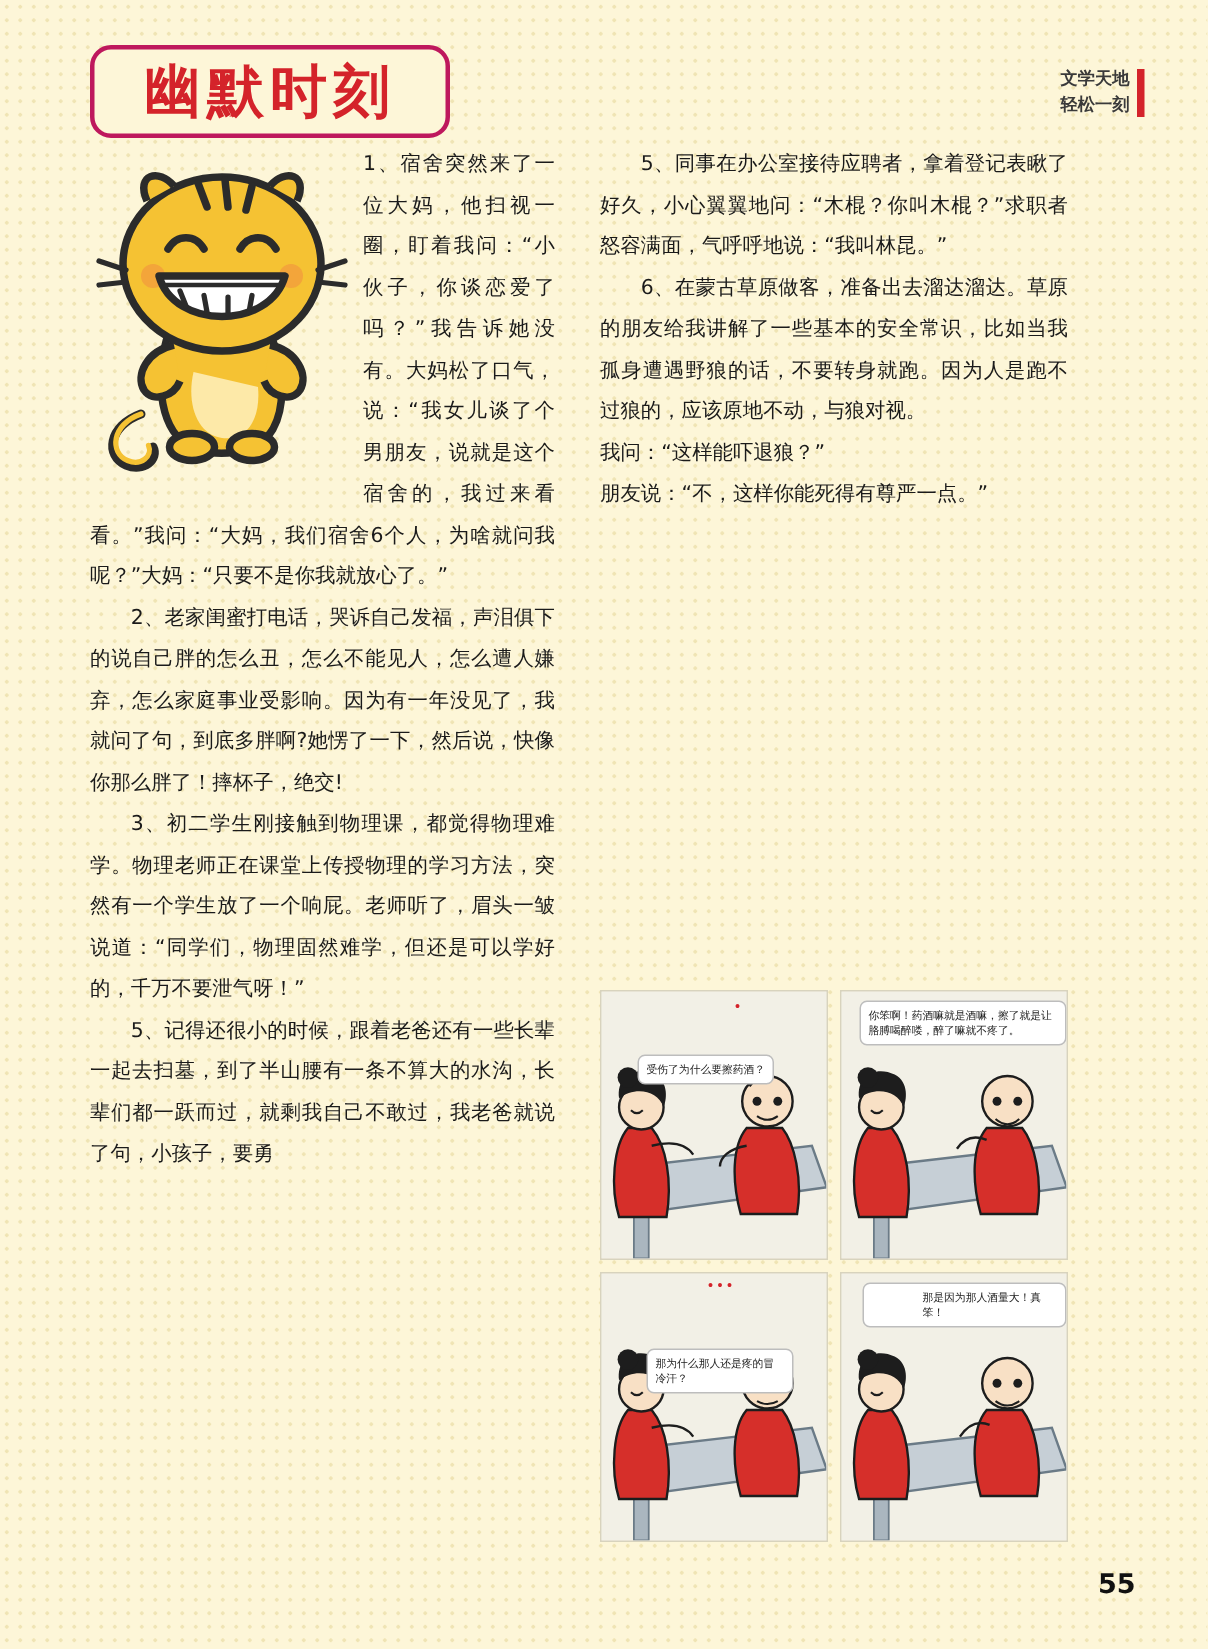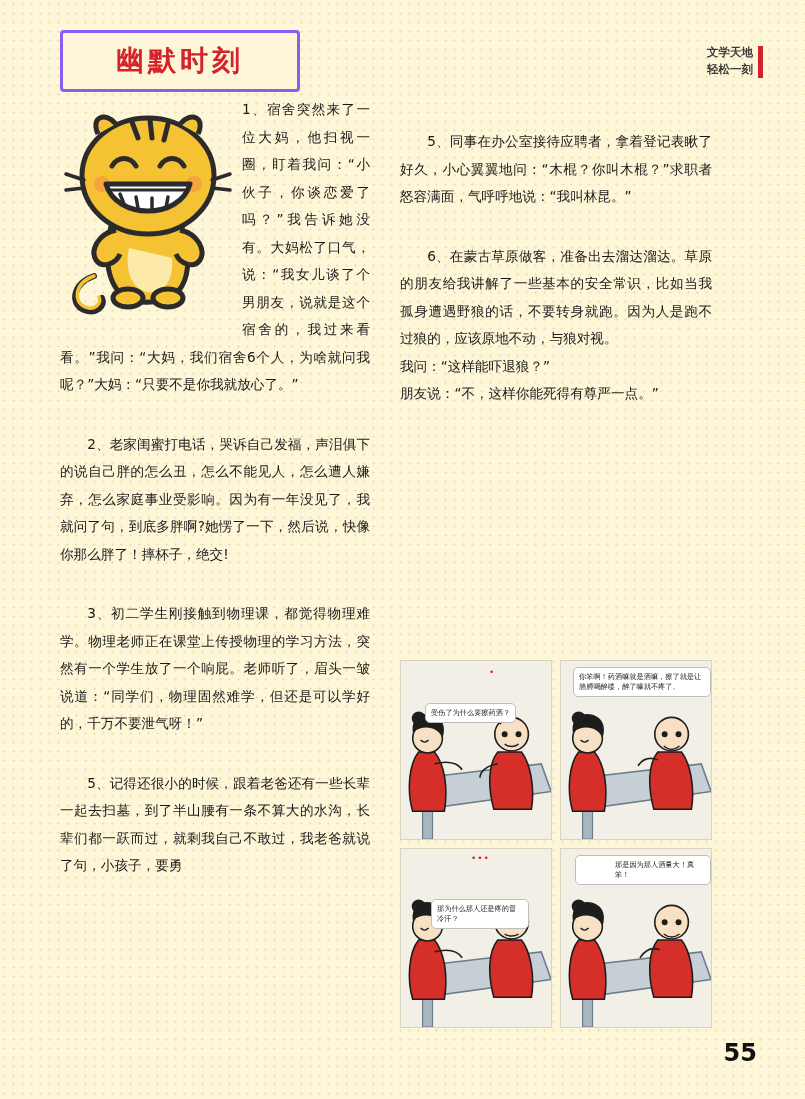--- a/index.html
+++ b/index.html
@@ -22,28 +22,28 @@
     padding:0;
   }
   
   .masthead{
     position:absolute;
     left:60px;top:30px;
     width:240px;height:56px;
   }
   .masthead .title{
     font-family:"DejaVu Sans","Liberation Sans",sans-serif;
-    font-size:28px;
+    font-size:38px;
     font-weight:bold;
     color:#d4232a;
     letter-spacing:4px;
     line-height:56px;
     text-align:center;
-    border:3px solid #8b5cf6;
-    border-radius:4px;
+    border:3px solid #be185d;
+    border-radius:14px;
     box-sizing:border-box;
     background:#fdf6d8;
   }
   .header-right{
     position:absolute;
     right:42px;top:44px;
     text-align:right;
     font-size:11.5px;
     color:#3a3a3a;
     font-weight:bold;
@@ -60,21 +60,21 @@
   .col{
     position:absolute;
     top:96px;
     font-size:13.6px;
     line-height:27.5px;
     color:#1a1a1a;
     text-align:justify;
     text-justify:inter-ideograph;
   }
   .col p{margin:0 0 0 0;}
-  .col p.indent{text-indent:2em;margin-top:32px;}
+  .col p.indent{text-indent:2em;}
   .col-left{
     left:60px;width:310px;
   }
   .col-right{
     left:400px;width:312px;
   }
   
   .mascot{
     float:left;
     width:180px;height:230px;
@@ -113,21 +113,21 @@
   .panel .dots{
     position:absolute;
     color:#d4232a;
     font-size:9px;
     letter-spacing:1px;
   }
   
   .pageno{
     position:absolute;
     right:48px;bottom:32px;
-    font-size:24px;
+    font-size:18px;
     font-weight:bold;
     color:#111;
   }
 </style>
 </head>
 <body>
 
 <div class="page">
   <div class="paper-texture"></div>
 

